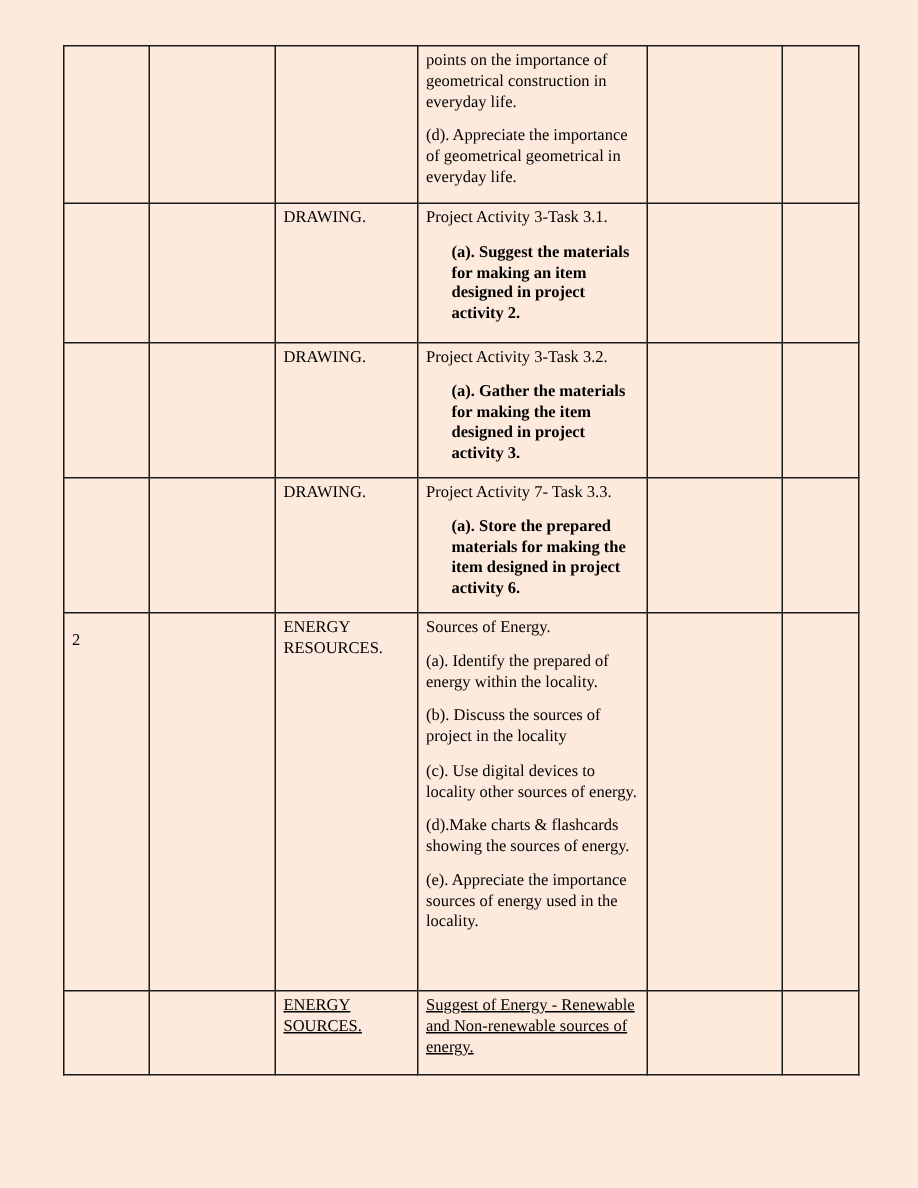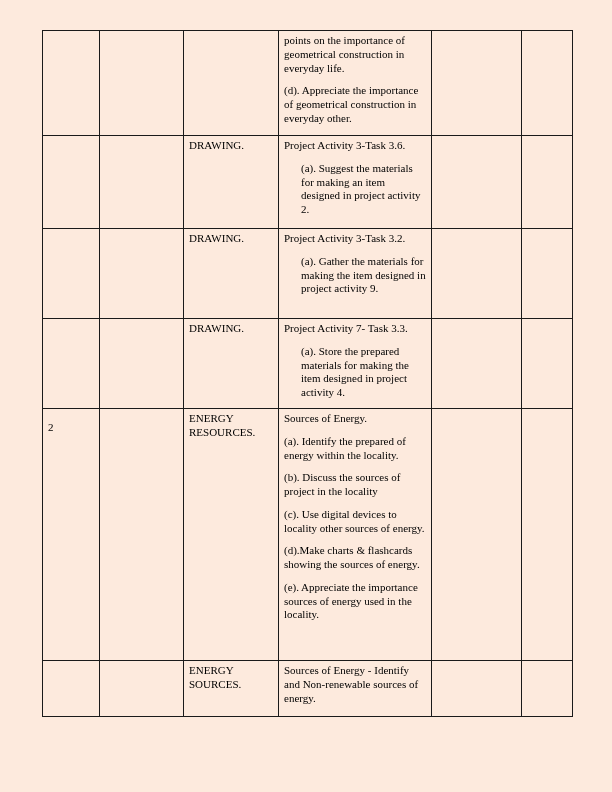--- a/index.html
+++ b/index.html
@@ -38,31 +38,32 @@
     word-wrap: break-word;
   }
   .para {
     margin: 0 0 9px 0;
   }
   .para:last-child {
     margin-bottom: 0;
   }
   .para.indent {
     margin-left: 17px;
+    font-weight: bold;
   }
   .week-num {
     margin-top: 9px;
   }
   
   tr.r0 td { height: 98px; }
   tr.r1 td { height: 86px; }
   tr.r2 td { height: 83px; }
   tr.r3 td { height: 83px; }
   tr.r4 td { height: 245px; }
-  tr.r5 td { height: 49px; }
+  tr.r5 td { height: 49px; text-decoration: underline; }
 </style>
 </head>
 <body>
 
 <div class="sheet">
   <table class="doc">
     <colgroup>
       <col style="width:57px">
       <col style="width:84px">
       <col style="width:95px">
@@ -77,42 +78,42 @@
             <div class="para"></div>
           </td>
         <td>
             <div class="para"></div>
           </td>
         <td>
             <div class="para"></div>
           </td>
         <td>
           <div class="para">points on the importance of geometrical construction in everyday life.</div>
-          <div class="para">(d). Appreciate the importance of geometrical construction in everyday other.</div>
+          <div class="para">(d). Appreciate the importance of geometrical geometrical in everyday life.</div>
         </td>
         <td>
             <div class="para"></div>
           </td>
         <td>
             <div class="para"></div>
           </td>
       </tr>
 
       <tr class="r1">
         <td>
             <div class="para"></div>
           </td>
         <td>
             <div class="para"></div>
           </td>
         <td>
             <div class="para">DRAWING.</div>
           </td>
         <td>
-          <div class="para">Project Activity 3-Task 3.6.</div>
+          <div class="para">Project Activity 3-Task 3.1.</div>
           <div class="para indent">(a). Suggest the materials for making an item designed in project activity 2.</div>
         </td>
         <td>
             <div class="para"></div>
           </td>
         <td>
             <div class="para"></div>
           </td>
       </tr>
 
@@ -121,21 +122,21 @@
             <div class="para"></div>
           </td>
         <td>
             <div class="para"></div>
           </td>
         <td>
             <div class="para">DRAWING.</div>
           </td>
         <td>
           <div class="para">Project Activity 3-Task 3.2.</div>
-          <div class="para indent">(a). Gather the materials for making the item designed in project activity 9.</div>
+          <div class="para indent">(a). Gather the materials for making the item designed in project activity 3.</div>
         </td>
         <td>
             <div class="para"></div>
           </td>
         <td>
             <div class="para"></div>
           </td>
       </tr>
 
       <tr class="r3">
@@ -143,21 +144,21 @@
             <div class="para"></div>
           </td>
         <td>
             <div class="para"></div>
           </td>
         <td>
             <div class="para">DRAWING.</div>
           </td>
         <td>
           <div class="para">Project Activity 7- Task 3.3.</div>
-          <div class="para indent">(a). Store the prepared materials for making the item designed in project activity 4.</div>
+          <div class="para indent">(a). Store the prepared materials for making the item designed in project activity 6.</div>
         </td>
         <td>
             <div class="para"></div>
           </td>
         <td>
             <div class="para"></div>
           </td>
       </tr>
 
       <tr class="r4">
@@ -190,21 +191,21 @@
         <td>
             <div class="para"></div>
           </td>
         <td>
             <div class="para"></div>
           </td>
         <td>
             <div class="para">ENERGY SOURCES.</div>
           </td>
         <td>
-          <div class="para">Sources of Energy - Identify and Non-renewable sources of energy.</div>
+          <div class="para">Suggest of Energy - Renewable and Non-renewable sources of energy.</div>
         </td>
         <td>
             <div class="para"></div>
           </td>
         <td>
             <div class="para"></div>
           </td>
       </tr>
 
     </tbody>

